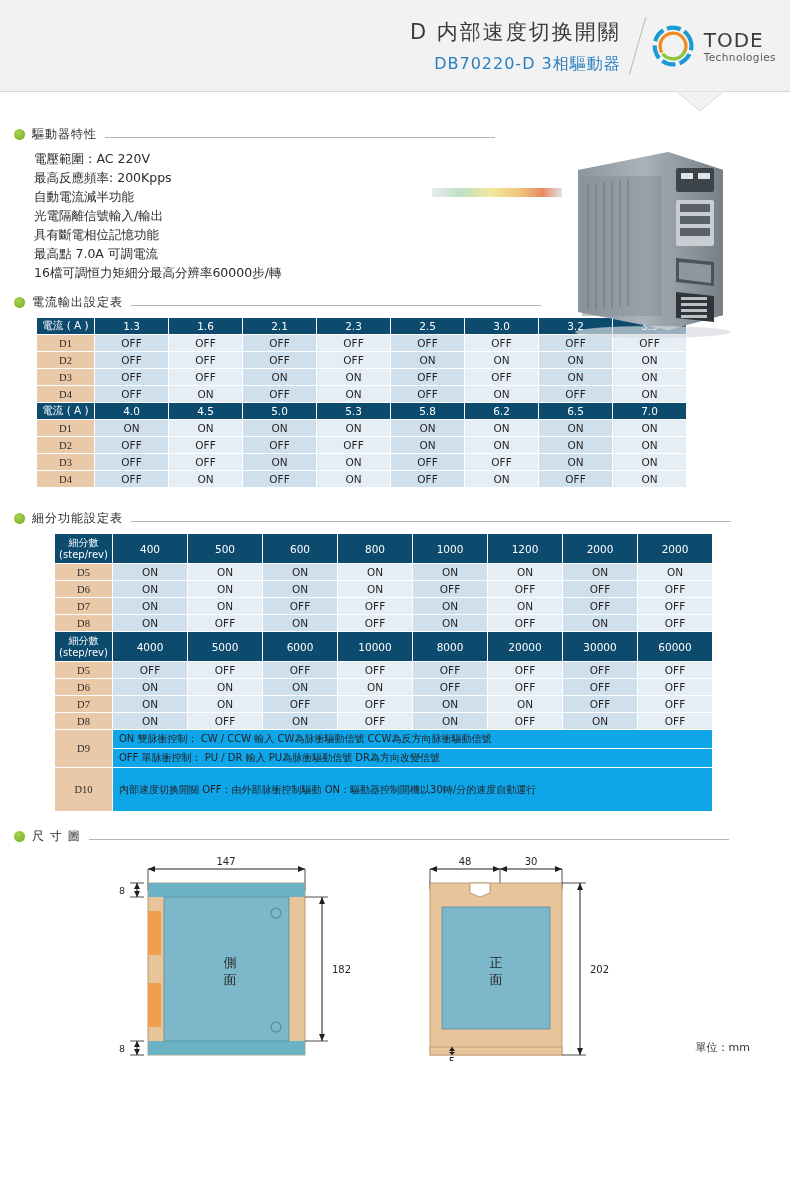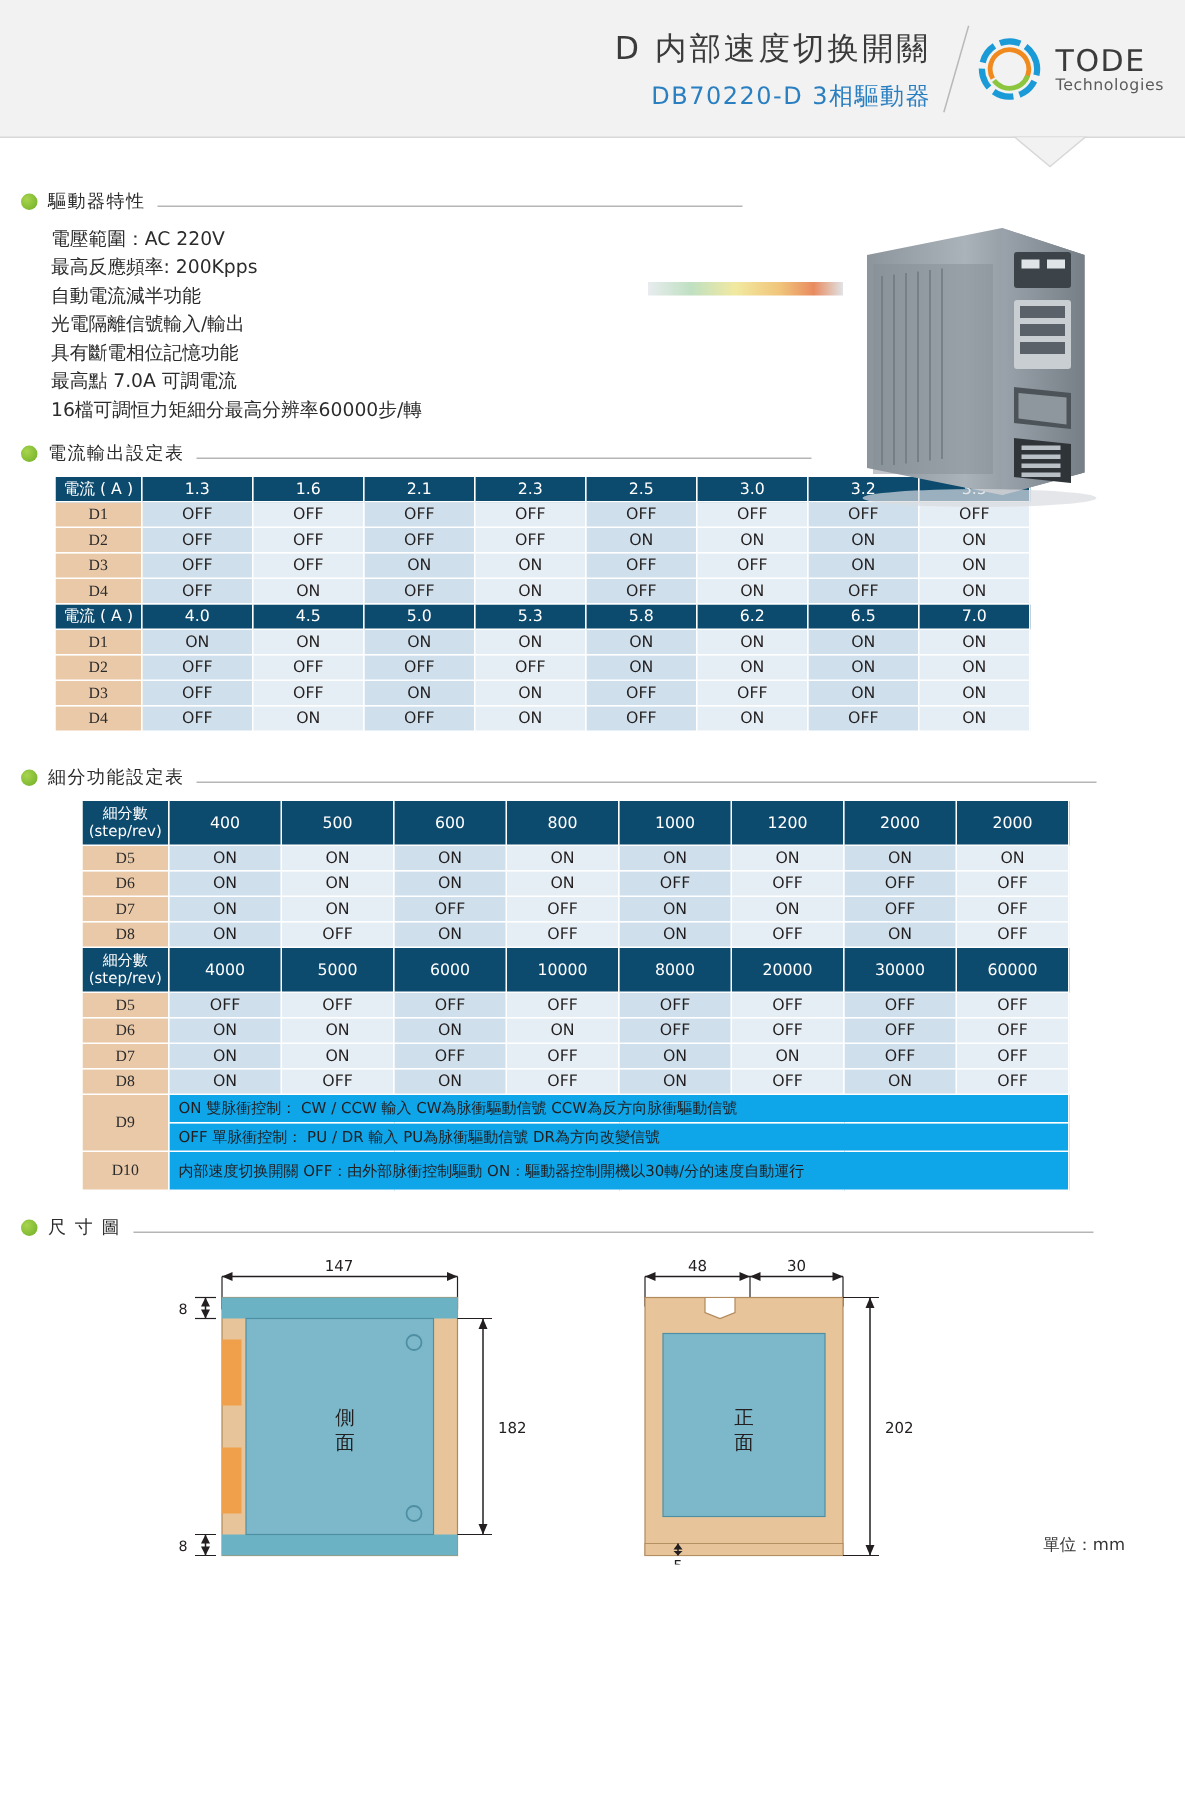--- a/index.html
+++ b/index.html
@@ -462,21 +462,21 @@
     </tr>
 
     <tr>
       <td class="lab rowlab" rowspan="2">D9</td>
       <td class="note" colspan="8">ON  雙脉衝控制：  CW / CCW  輸入  CW為脉衝驅動信號  CCW為反方向脉衝驅動信號</td>
     </tr>
     <tr>
       <td class="note" colspan="8">OFF  單脉衝控制：  PU / DR  輸入  PU為脉衝驅動信號  DR為方向改變信號</td>
     </tr>
     <tr>
-      <td class="lab rowlab" style="height:26px">D10</td>
+      <td class="lab rowlab" style="height:44px">D10</td>
       <td class="note" colspan="8" style="height:26px">内部速度切换開關  OFF：由外部脉衝控制驅動  ON：驅動器控制開機以30轉/分的速度自動運行</td>
     </tr>
   </tbody>
 </table>
 
 <div style="height:16px"></div>
 <div class="sec">
   <span class="dot"></span>
   <span class="sec-title">尺 寸 圖</span>
   <span class="rule" style="max-width:640px"></span>

